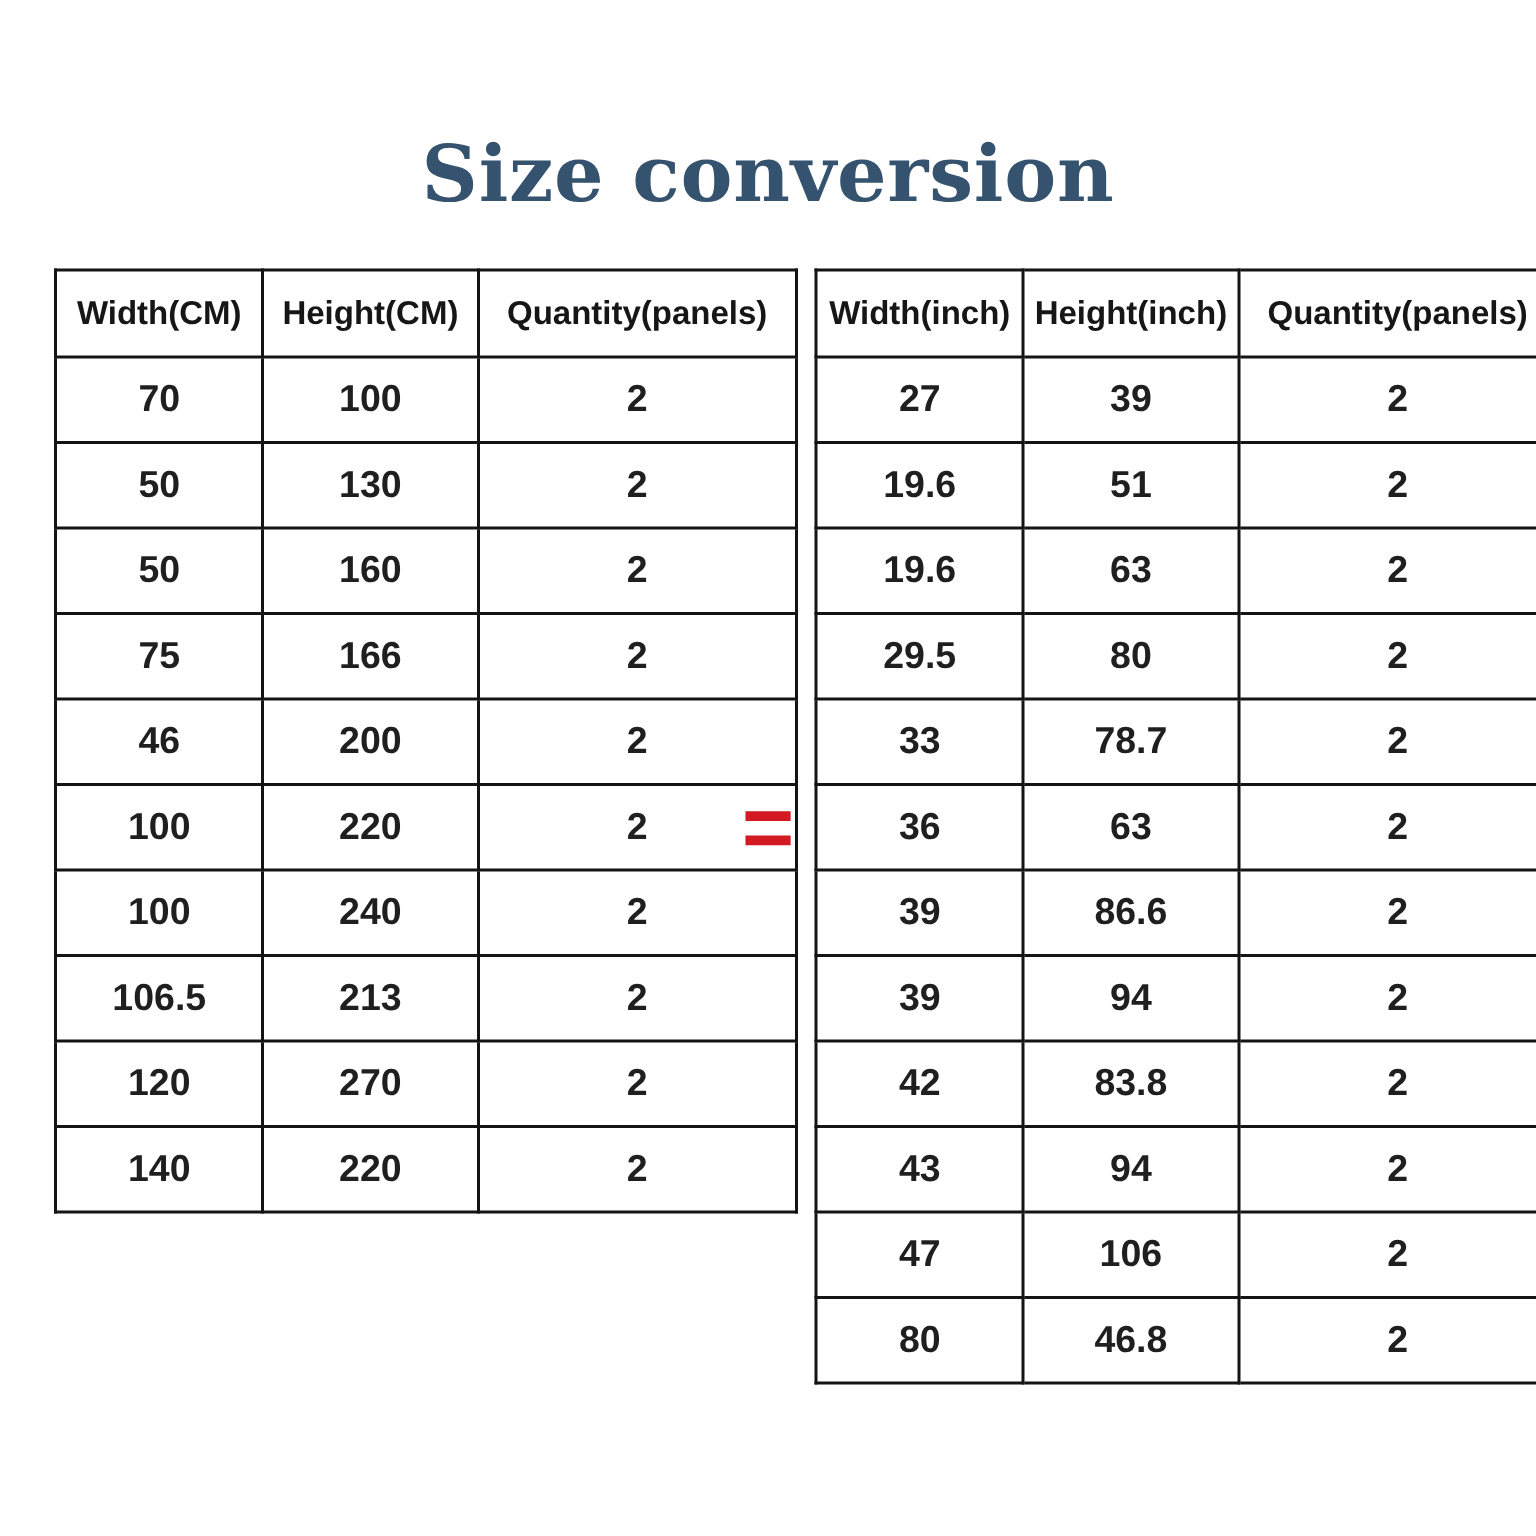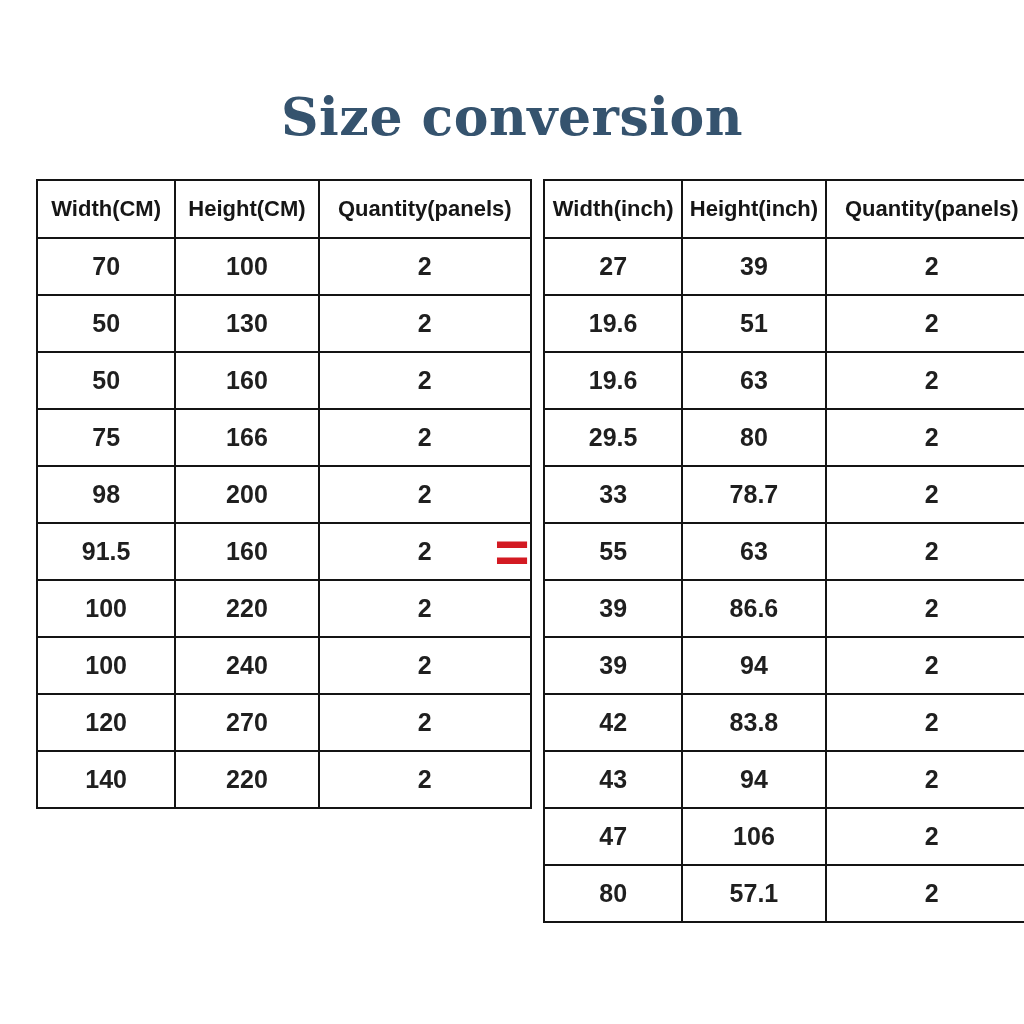--- a/index.html
+++ b/index.html
@@ -109,37 +109,37 @@
         <td>50</td>
         <td>160</td>
         <td>2</td>
       </tr>
       <tr>
         <td>75</td>
         <td>166</td>
         <td>2</td>
       </tr>
       <tr>
-        <td>98</td>
+        <td>46</td>
         <td>200</td>
-        <td>2</td>
-      </tr>
-      <tr>
-        <td>91.5</td>
-        <td>160</td>
         <td>2</td>
       </tr>
       <tr>
         <td>100</td>
         <td>220</td>
         <td>2</td>
       </tr>
       <tr>
         <td>100</td>
         <td>240</td>
+        <td>2</td>
+      </tr>
+      <tr>
+        <td>106.5</td>
+        <td>213</td>
         <td>2</td>
       </tr>
       <tr>
         <td>120</td>
         <td>270</td>
         <td>2</td>
       </tr>
       <tr>
         <td>140</td>
         <td>220</td>
@@ -183,21 +183,21 @@
         <td>29.5</td>
         <td>80</td>
         <td>2</td>
       </tr>
       <tr>
         <td>33</td>
         <td>78.7</td>
         <td>2</td>
       </tr>
       <tr>
-        <td>55</td>
+        <td>36</td>
         <td>63</td>
         <td>2</td>
       </tr>
       <tr>
         <td>39</td>
         <td>86.6</td>
         <td>2</td>
       </tr>
       <tr>
         <td>39</td>
@@ -214,17 +214,17 @@
         <td>94</td>
         <td>2</td>
       </tr>
       <tr>
         <td>47</td>
         <td>106</td>
         <td>2</td>
       </tr>
       <tr>
         <td>80</td>
-        <td>57.1</td>
+        <td>46.8</td>
         <td>2</td>
       </tr>
     </tbody>
 </table>
 
 </body></html>

